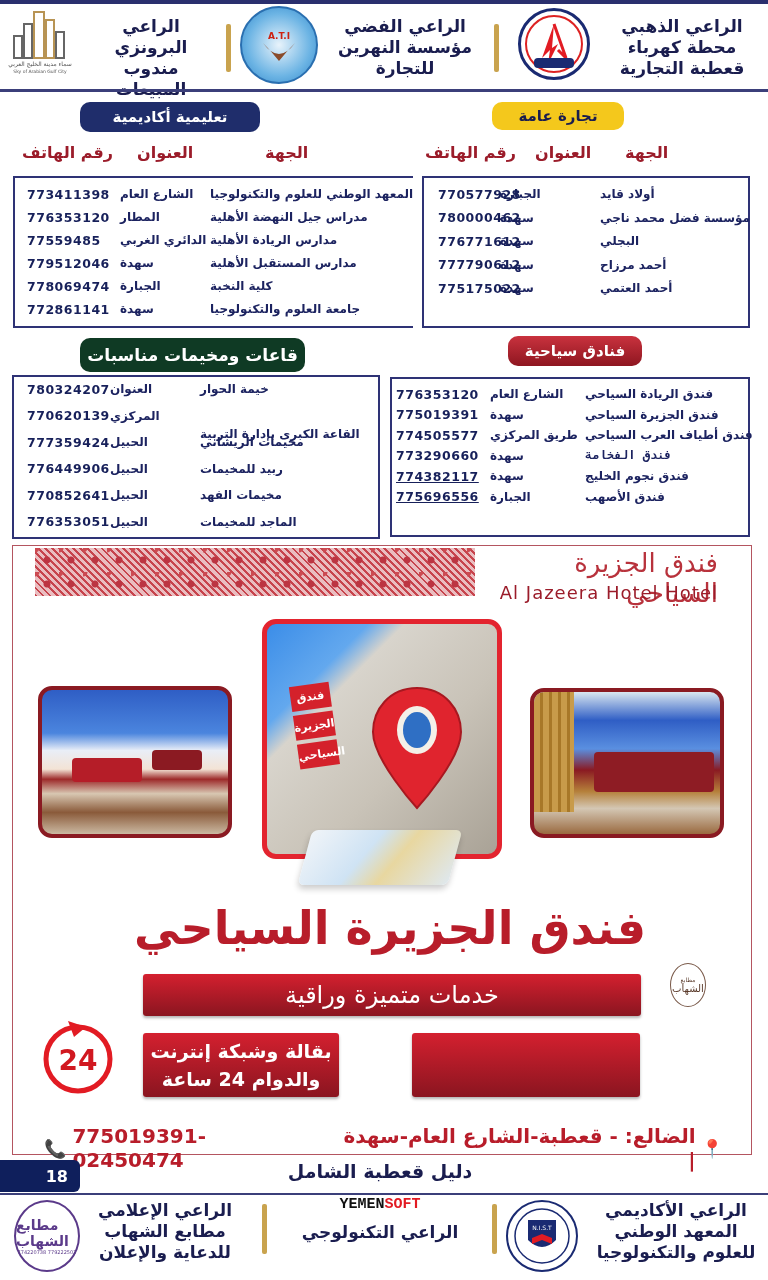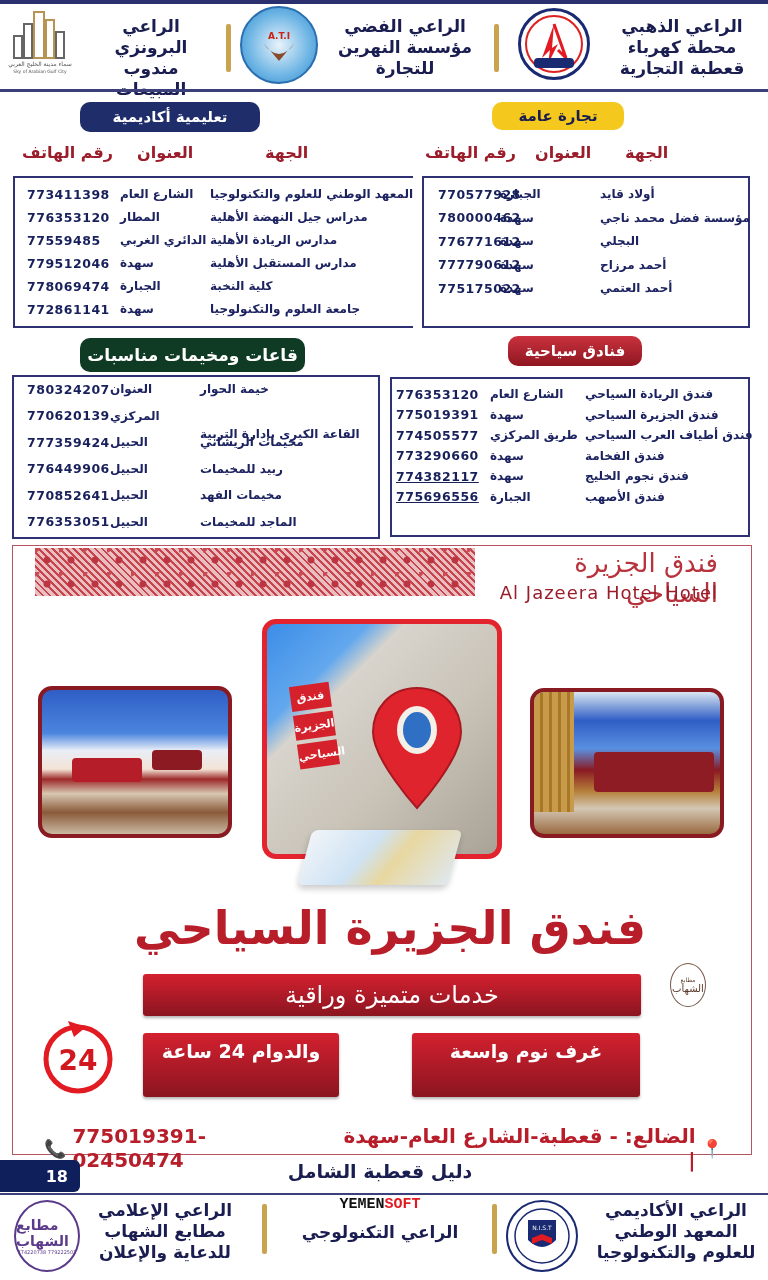--- a/index.html
+++ b/index.html
@@ -139,21 +139,21 @@
 <div id="hotel-rows">
     <div class="row cell-name" style="left: 585px; top: 383px; width: 156px; justify-content: flex-end;">فندق الريادة السياحي</div>
     <div class="row cell-addr" style="left: 490px; top: 383px; width: 90px; justify-content: flex-end;">الشارع العام</div>
     <div class="row cell-phone" style="left: 396px; top: 383px; width: 100px;">776353120</div>
     <div class="row cell-name" style="left: 585px; top: 403.5px; width: 156px; justify-content: flex-end;">فندق الجزيرة السياحي</div>
     <div class="row cell-addr" style="left: 490px; top: 403.5px; width: 90px; justify-content: flex-end;">سهدة</div>
     <div class="row cell-phone" style="left: 396px; top: 403.5px; width: 100px;">775019391</div>
     <div class="row cell-name" style="left: 585px; top: 424px; width: 156px; justify-content: flex-end;">فندق أطياف العرب السياحي</div>
     <div class="row cell-addr" style="left: 490px; top: 424px; width: 90px; justify-content: flex-end;">طريق المركزي</div>
     <div class="row cell-phone" style="left: 396px; top: 424px; width: 100px;">774505577</div>
-    <div class="row cell-name" style="left: 585px; top: 444.5px; width: 156px; justify-content: flex-end;">فندق الفخامة</div>
+    <div class="row cell-name" style="left: 585px; top: 444.5px; width: 156px; justify-content: flex-end; font-family: Liberation Mono, monospace;">فندق الفخامة</div>
     <div class="row cell-addr" style="left: 490px; top: 444.5px; width: 90px; justify-content: flex-end;">سهدة</div>
     <div class="row cell-phone" style="left: 396px; top: 444.5px; width: 100px;">773290660</div>
     <div class="row cell-name" style="left: 585px; top: 465px; width: 156px; justify-content: flex-end;">فندق نجوم الخليج</div>
     <div class="row cell-addr" style="left: 490px; top: 465px; width: 90px; justify-content: flex-end;">سهدة</div>
     <div class="row cell-phone" style="left: 396px; top: 465px; width: 100px; text-decoration: underline;">774382117</div>
     <div class="row cell-name" style="left: 585px; top: 485.5px; width: 156px; justify-content: flex-end;">فندق الأصهب</div>
     <div class="row cell-addr" style="left: 490px; top: 485.5px; width: 90px; justify-content: flex-end;">الجبارة</div>
     <div class="row cell-phone" style="left: 396px; top: 485.5px; width: 100px; text-decoration: underline;">775696556</div>
   </div>
 
@@ -210,23 +210,23 @@
 </div>
 
 <div class="abs rtl" style="left:130px;top:898px;width:520px;text-align:center;font-size:46px;font-weight:bold;color:#b81d2a;line-height:60px">فندق الجزيرة السياحي</div>
 <div class="abs red-btn" style="left:143px;top:974px;width:498px;height:42px;font-size:24px;line-height:42px;font-weight:normal">خدمات متميزة وراقية</div>
 <div class="abs logo-circle" style="left:670px;top:963px;width:36px;height:44px;border:1.5px solid #7a5a4a;border-radius:50%;font-size:6px;color:#5a3a2a;flex-direction:column">
   <span>مطابع</span>
     <span style="font-size:10px">الشهاب</span>
 </div>
 
 <div class="abs red-btn" style="left:412px;top:1033px;width:228px;height:64px;font-size:19px;line-height:28px;padding-top:4px">
-  <div>غرف نوم واسعة</div>
 </div>
 <div class="abs red-btn" style="left:143px;top:1033px;width:196px;height:64px;font-size:19px;line-height:28px;padding-top:4px">
+  <div>بقالة وشبكة إنترنت</div>
   <div>والدوام 24 ساعة</div>
 </div>
 <div class="abs" style="left:38px;top:1015px;width:80px;height:90px">
   <svg width="80" height="90" viewBox="0 0 80 90">
     <circle cx="40" cy="44" r="32" fill="none" stroke="#e21b23" stroke-width="5"></circle>
     <path d="M30 6 L48 12 L36 22 Z" fill="#e21b23"></path>
     <text x="40" y="55" text-anchor="middle" font-size="28" font-weight="bold" fill="#d11820">24</text>
   </svg>
 </div>
 

